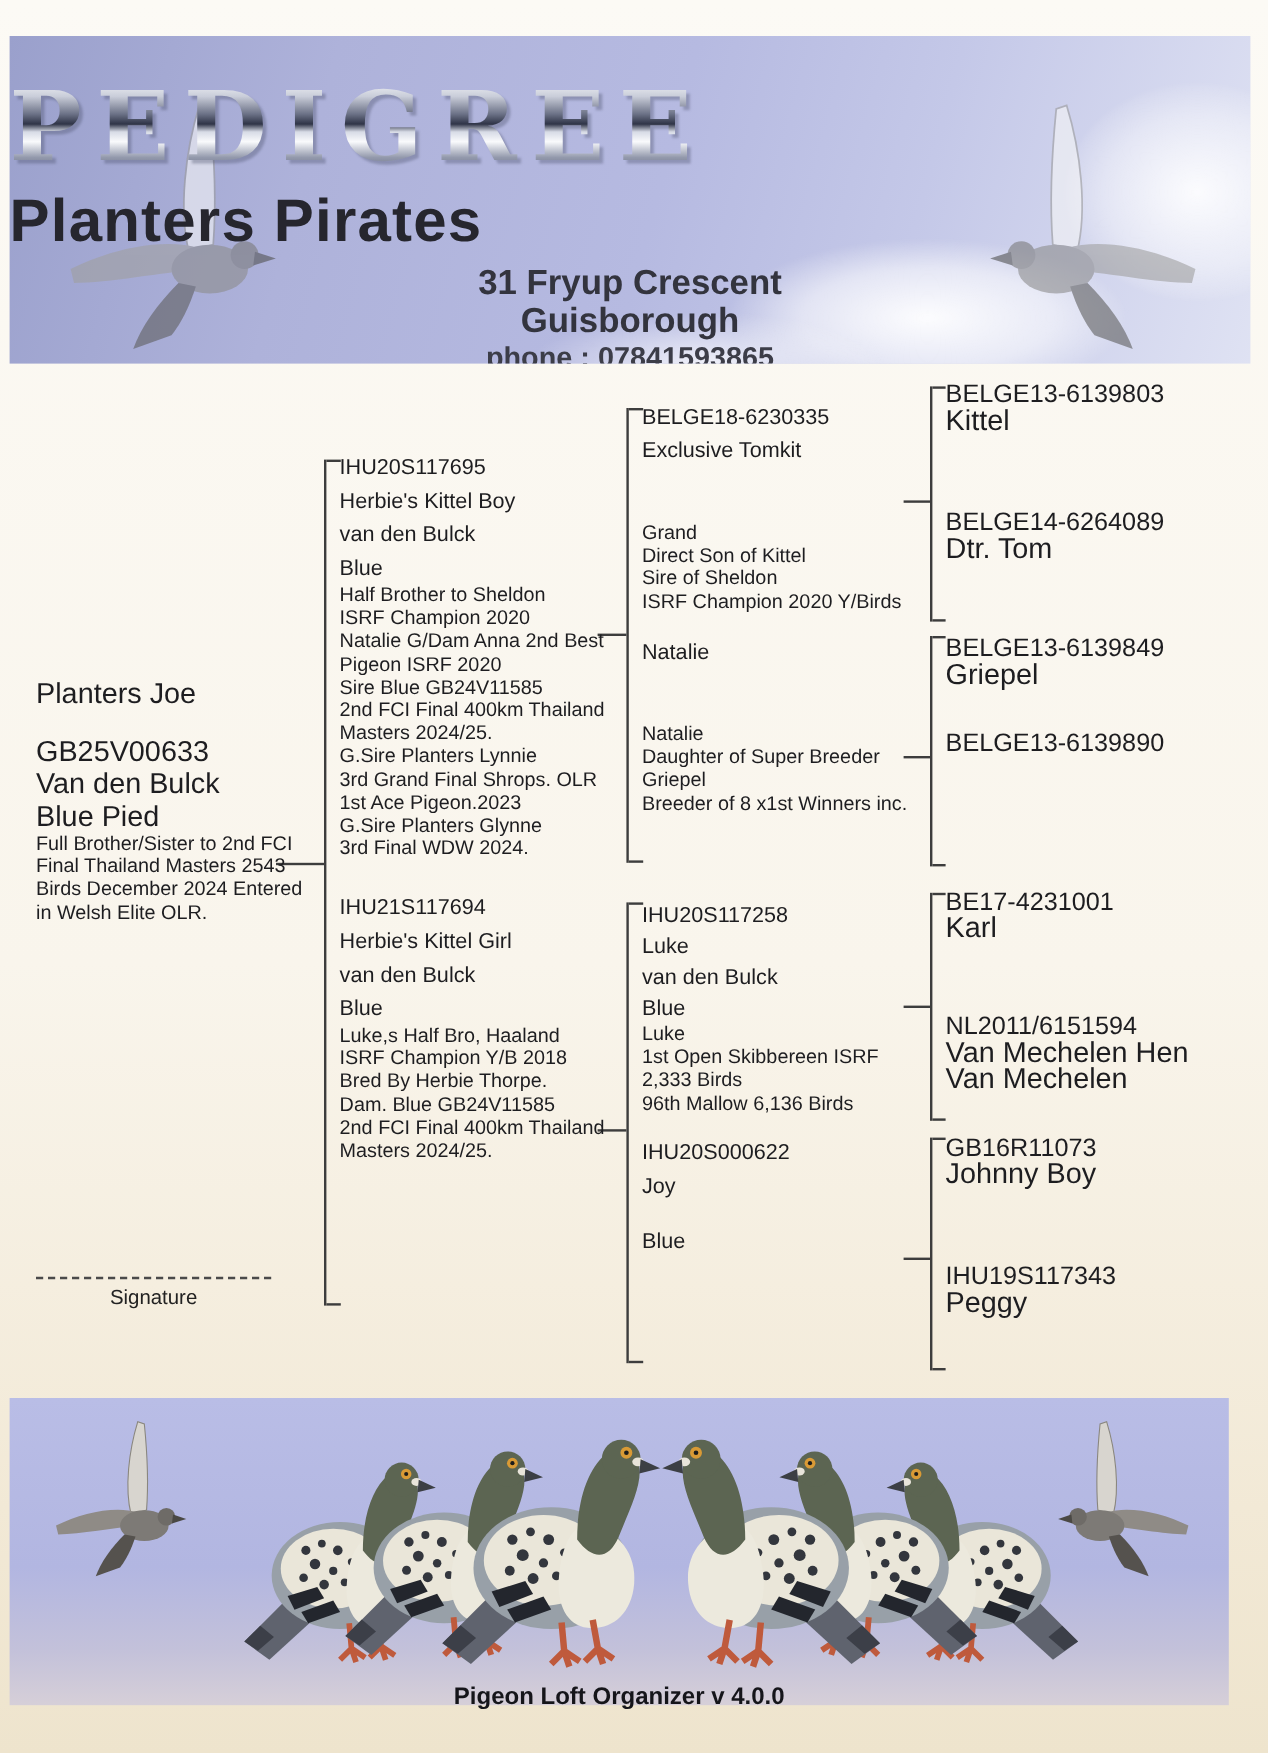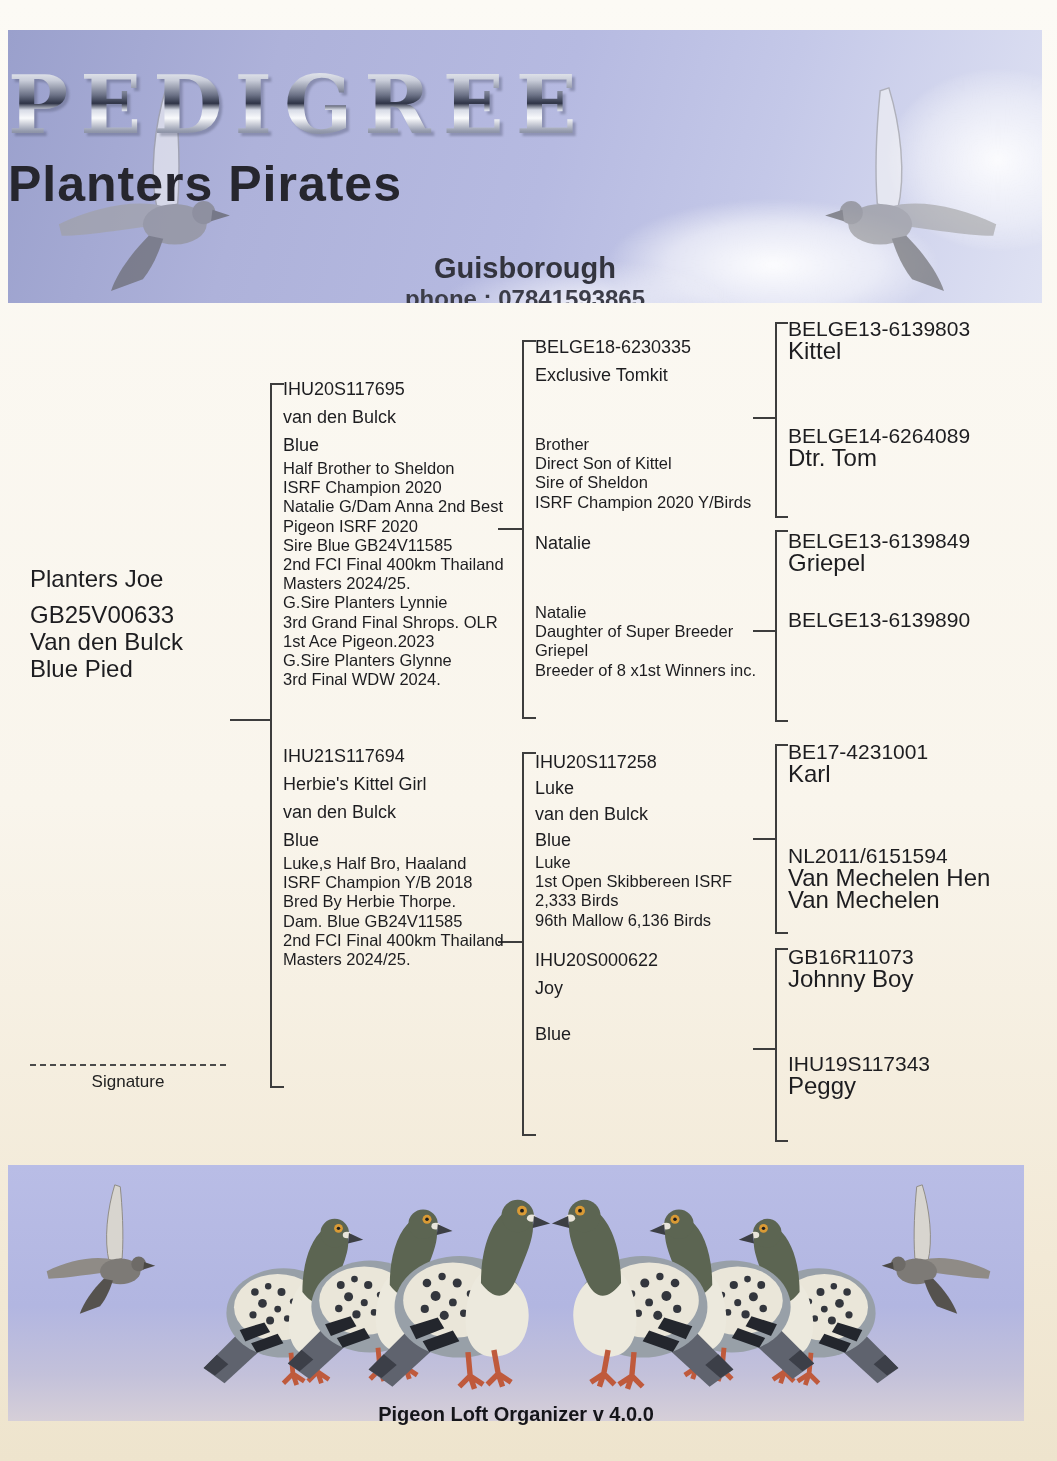--- a/index.html
+++ b/index.html
@@ -30,21 +30,21 @@
   #banner-subtitle{left:0;top:126px;width:100%;font-size:50px;line-height:56px;font-weight:bold;color:#26262e;letter-spacing:1px;}
   .addr{left:0;width:100%;text-align:center;font-weight:bold;color:#33343e;}
   #addr1{top:191px;font-size:29px;line-height:31px;}
   #addr2{top:223px;font-size:29px;line-height:31px;}
   #phone{top:256px;font-size:24px;line-height:26px;color:#3c3d48;}
   .header-bird{opacity:.6;filter:grayscale(1) brightness(1.15);}
   
   .bird{position:absolute;}
   .b-line{font-size:18px;line-height:28px;}
   .subj .b-line{font-size:24px;line-height:27px;}
-  .subj .b-name{margin-bottom:9px;}
+  .subj .b-name{margin-bottom:21px;}
   .notes{font-size:16.5px;line-height:19.2px;}
   .note{white-space:nowrap;}
   .ggp-ring{font-size:21px;line-height:23px;}
   .ggp-name{font-size:24px;line-height:22px;}
   .gp12 .notes{margin-top:46px;}
   .gp3 .b-line{line-height:26px;}
   .gp4 .b-color{margin-top:18px;}
   
   .vline,.hline{position:absolute;background:#3d3d3d;}
   .vline{width:2px;}
@@ -112,20 +112,21 @@
   <div id="cloud2" class="cloud"></div>
   <div id="cloud3" class="cloud"></div>
   <svg class="abs" style="left:0;top:0" width="1034" height="273" viewBox="0 0 1034 273">
     <use href="#pigeon-fly" class="header-bird" transform="translate(45,55) scale(1.45)"></use>
     <g transform="translate(1034,0) scale(-1,1)">
       <use href="#pigeon-fly" class="header-bird" transform="translate(40,55) scale(1.45)"></use>
     </g>
   </svg>
   <div id="pedigree-title" class="abs">PEDIGREE</div>
   <div id="banner-subtitle" class="abs">Planters Pirates</div>
+  <div id="addr1" class="abs addr">31 Fryup Crescent</div>
   <div id="addr2" class="abs addr">Guisborough</div>
   <div id="phone" class="abs addr">phone : 07841593865</div>
 
 </div>
 
 <div>
   <div class="vline" style="left:270px;top:383px;height:705px"></div>
   <div class="hline" style="left:272px;top:383px;width:12px"></div>
   <div class="hline" style="left:272px;top:1086px;width:12px"></div>
   <div class="hline" style="left:230px;top:719px;width:40px"></div>
@@ -159,24 +160,31 @@
   <div class="hline" style="left:777px;top:948px;width:11px"></div>
   <div class="hline" style="left:777px;top:1140px;width:11px"></div>
   <div class="hline" style="left:753px;top:1048px;width:22px"></div>
 </div>
 
 <div class="bird subj" style="left:30px;top:565px;width:250px">
   <div class="b-line b-name">Planters Joe</div>
   <div class="b-line">GB25V00633</div>
   <div class="b-line">Van den Bulck</div>
   <div class="b-line">Blue Pied</div>
+  <div class="notes">
+      <div class="note">Full Brother/Sister to 2nd FCI</div>
+      <div class="note">Final Thailand Masters 2543</div>
+      <div class="note">Birds December 2024 Entered</div>
+      <div class="note">in Welsh Elite OLR.</div>
+    </div>
 </div>
 
 <div class="bird" style="left:283px;top:375px;width:235px">
   <div class="b-line">IHU20S117695</div>
+  <div class="b-line">Herbie's Kittel Boy</div>
   <div class="b-line">van den Bulck</div>
   <div class="b-line">Blue</div>
   <div class="notes">
       <div class="note">Half Brother to Sheldon</div>
       <div class="note">ISRF Champion 2020</div>
       <div class="note">Natalie G/Dam Anna 2nd Best</div>
       <div class="note">Pigeon ISRF 2020</div>
       <div class="note">Sire Blue GB24V11585</div>
       <div class="note">2nd FCI Final 400km Thailand</div>
       <div class="note">Masters 2024/25.</div>
@@ -200,21 +208,21 @@
       <div class="note">Dam. Blue GB24V11585</div>
       <div class="note">2nd FCI Final 400km Thailand</div>
       <div class="note">Masters 2024/25.</div>
     </div>
 </div>
 
 <div class="bird gp12" style="left:535px;top:333px;width:245px">
   <div class="b-line">BELGE18-6230335</div>
   <div class="b-line">Exclusive Tomkit</div>
   <div class="notes">
-      <div class="note">Brother</div>
+      <div class="note">Grand</div>
       <div class="note">Direct Son of Kittel</div>
       <div class="note">Sire of Sheldon</div>
       <div class="note">ISRF Champion 2020 Y/Birds</div>
     </div>
 </div>
 
 <div class="bird gp12" style="left:535px;top:529px;width:245px">
   <div class="b-line">Natalie</div>
   <div class="notes">
       <div class="note">Natalie</div>

